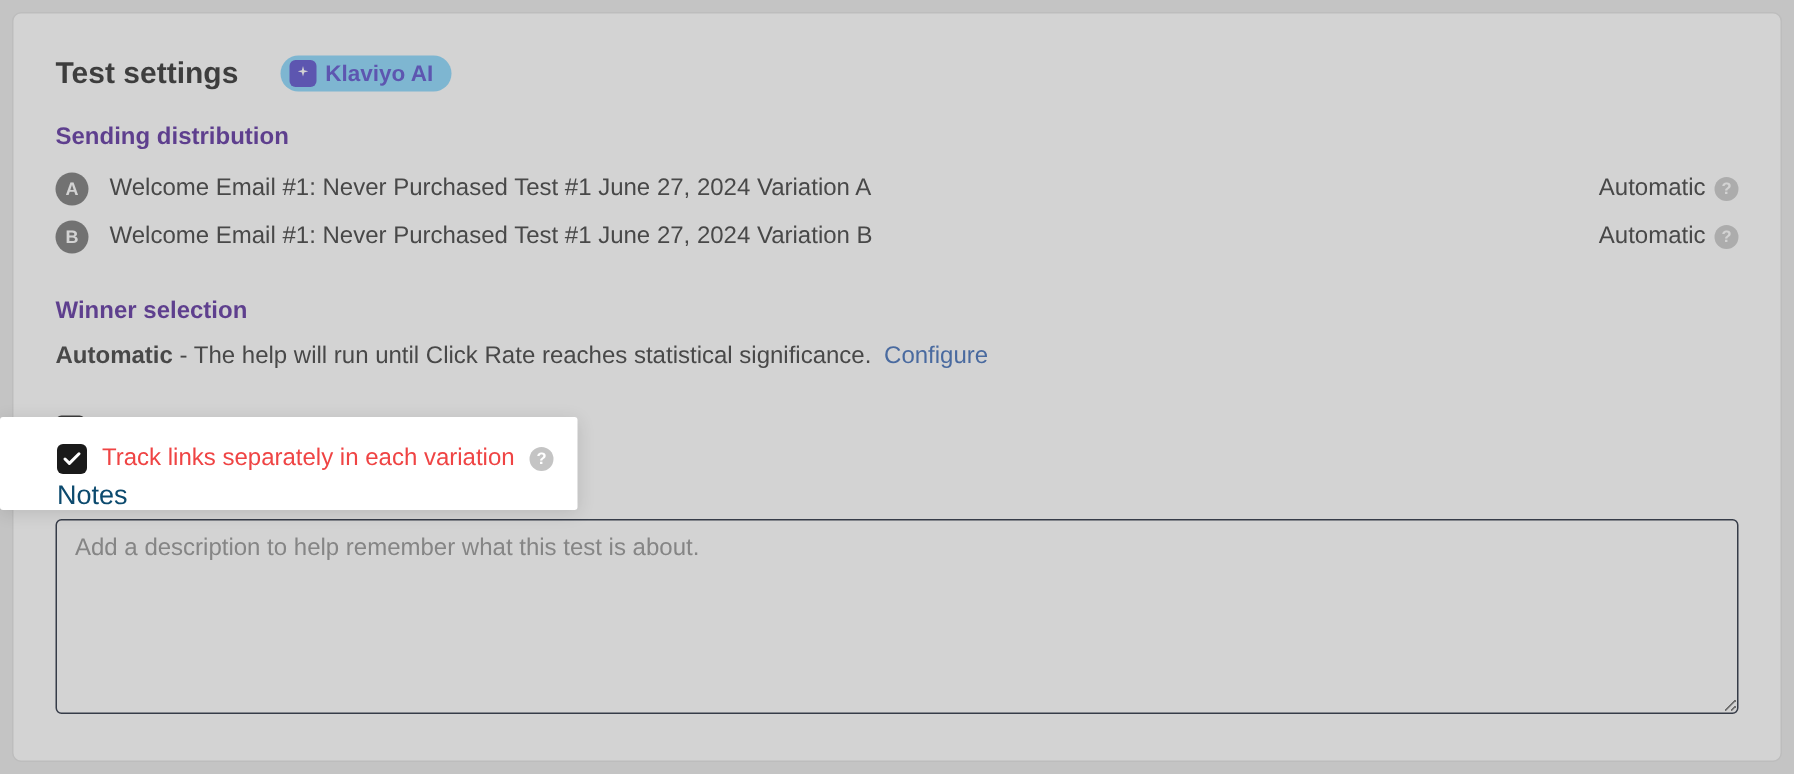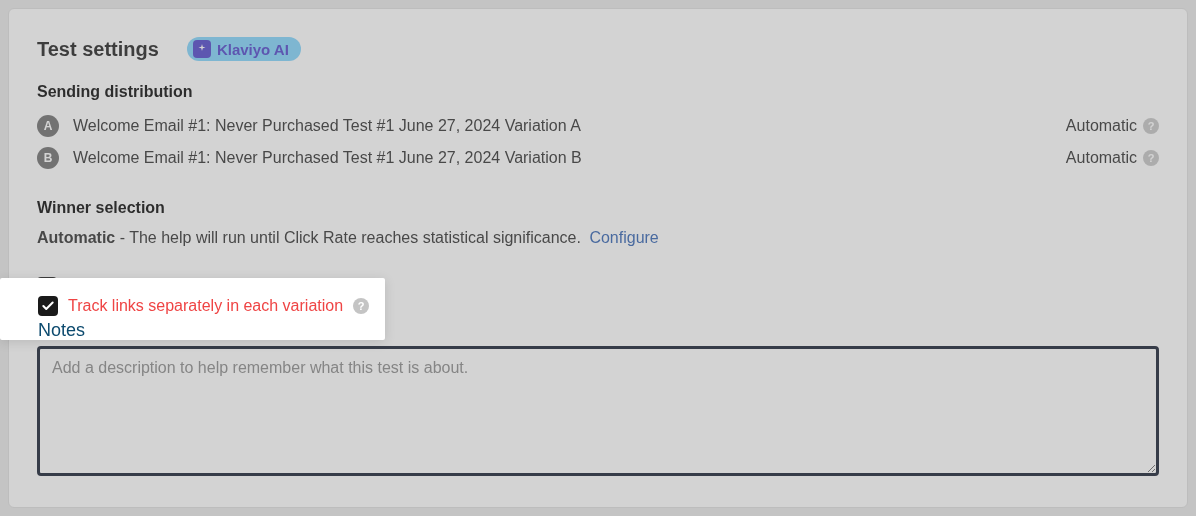--- a/index.html
+++ b/index.html
@@ -68,21 +68,21 @@
     }
     .section-row {
       display: flex;
       justify-content: space-between;
       align-items: center;
       margin-bottom: 14px;
     }
     .section-label {
       font-size: 16px;
       font-weight: 600;
-      color: #000000;
+      color: #4c1d95;
     }
     .auto-dist-wrap {
       display: flex;
       align-items: center;
       gap: 16px;
     }
     .auto-dist-label {
       font-size: 16px;
       color: #1a1a1a;
     }
@@ -189,21 +189,21 @@
       color: #ef4444;
     }
     .notes-label {
       font-size: 18px;
       color: #0c4a6e;
       margin-bottom: 18px;
     }
     .notes-textarea {
       width: 100%;
       height: 130px;
-      border: 3px solid #0f172a;
+      border: 1px solid #0f172a;
       border-radius: 4px;
       padding: 10px 12px;
       font-size: 16px;
       font-family: inherit;
       resize: both;
       color: #2a2a2a;
     }
     .notes-textarea::placeholder {
       color: #888;
     }

